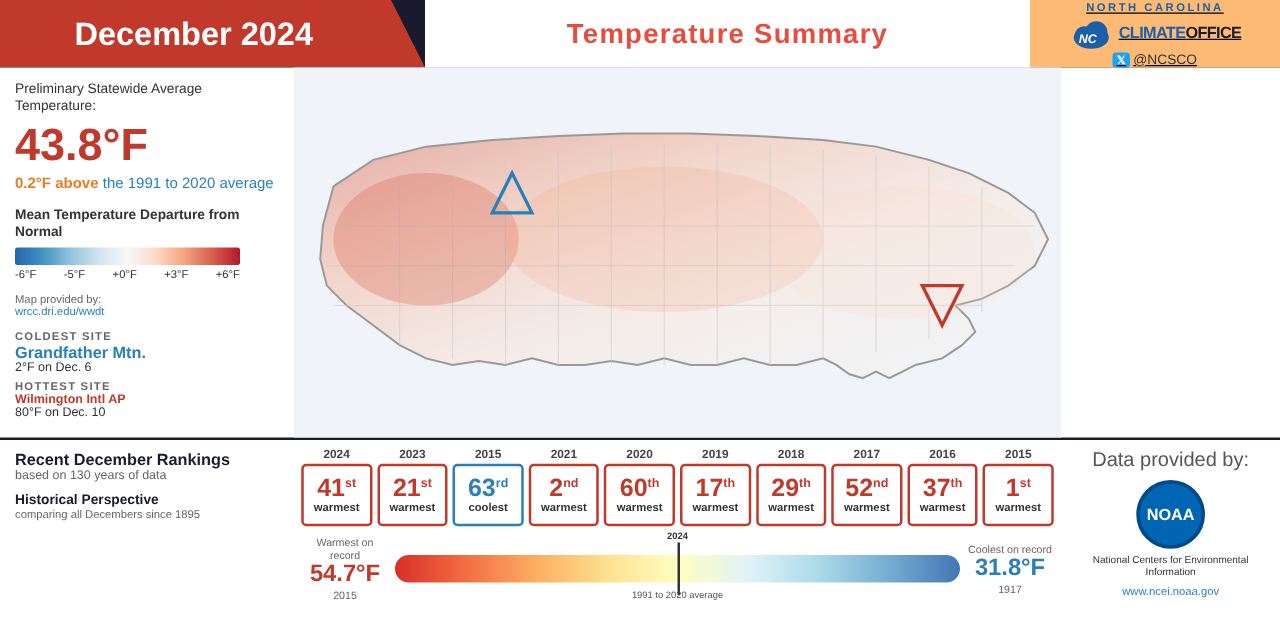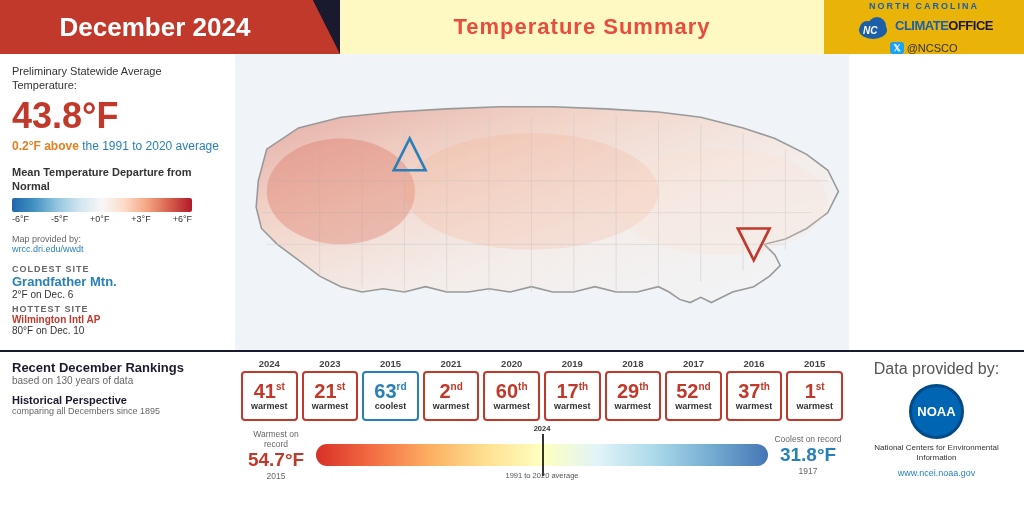--- a/index.html
+++ b/index.html
@@ -31,36 +31,37 @@
     .header-left h1 {
       color: #fff;
       font-size: 26px;
       font-weight: 900;
     }
     .header-center {
       flex: 1;
       display: flex;
       align-items: center;
       justify-content: center;
-      background: #fef9c3;
+      background: #ffffff;
     }
     .header-center h2 {
       color: #e74c3c;
       font-size: 22px;
       font-weight: 700;
       letter-spacing: 1px;
     }
     .header-right {
       flex: 0 0 200px;
-      background: #eab308;
+      background: #fdba74;
       display: flex;
       align-items: center;
       justify-content: center;
       gap: 6px;
       padding: 4px 10px;
+      text-decoration: underline;
     }
     .statewide-label {
       font-size: 11px;
       color: #333;
       font-weight: 400;
       line-height: 1.3;
     }
     .statewide-temp {
       font-size: 36px;
       font-weight: 900;

